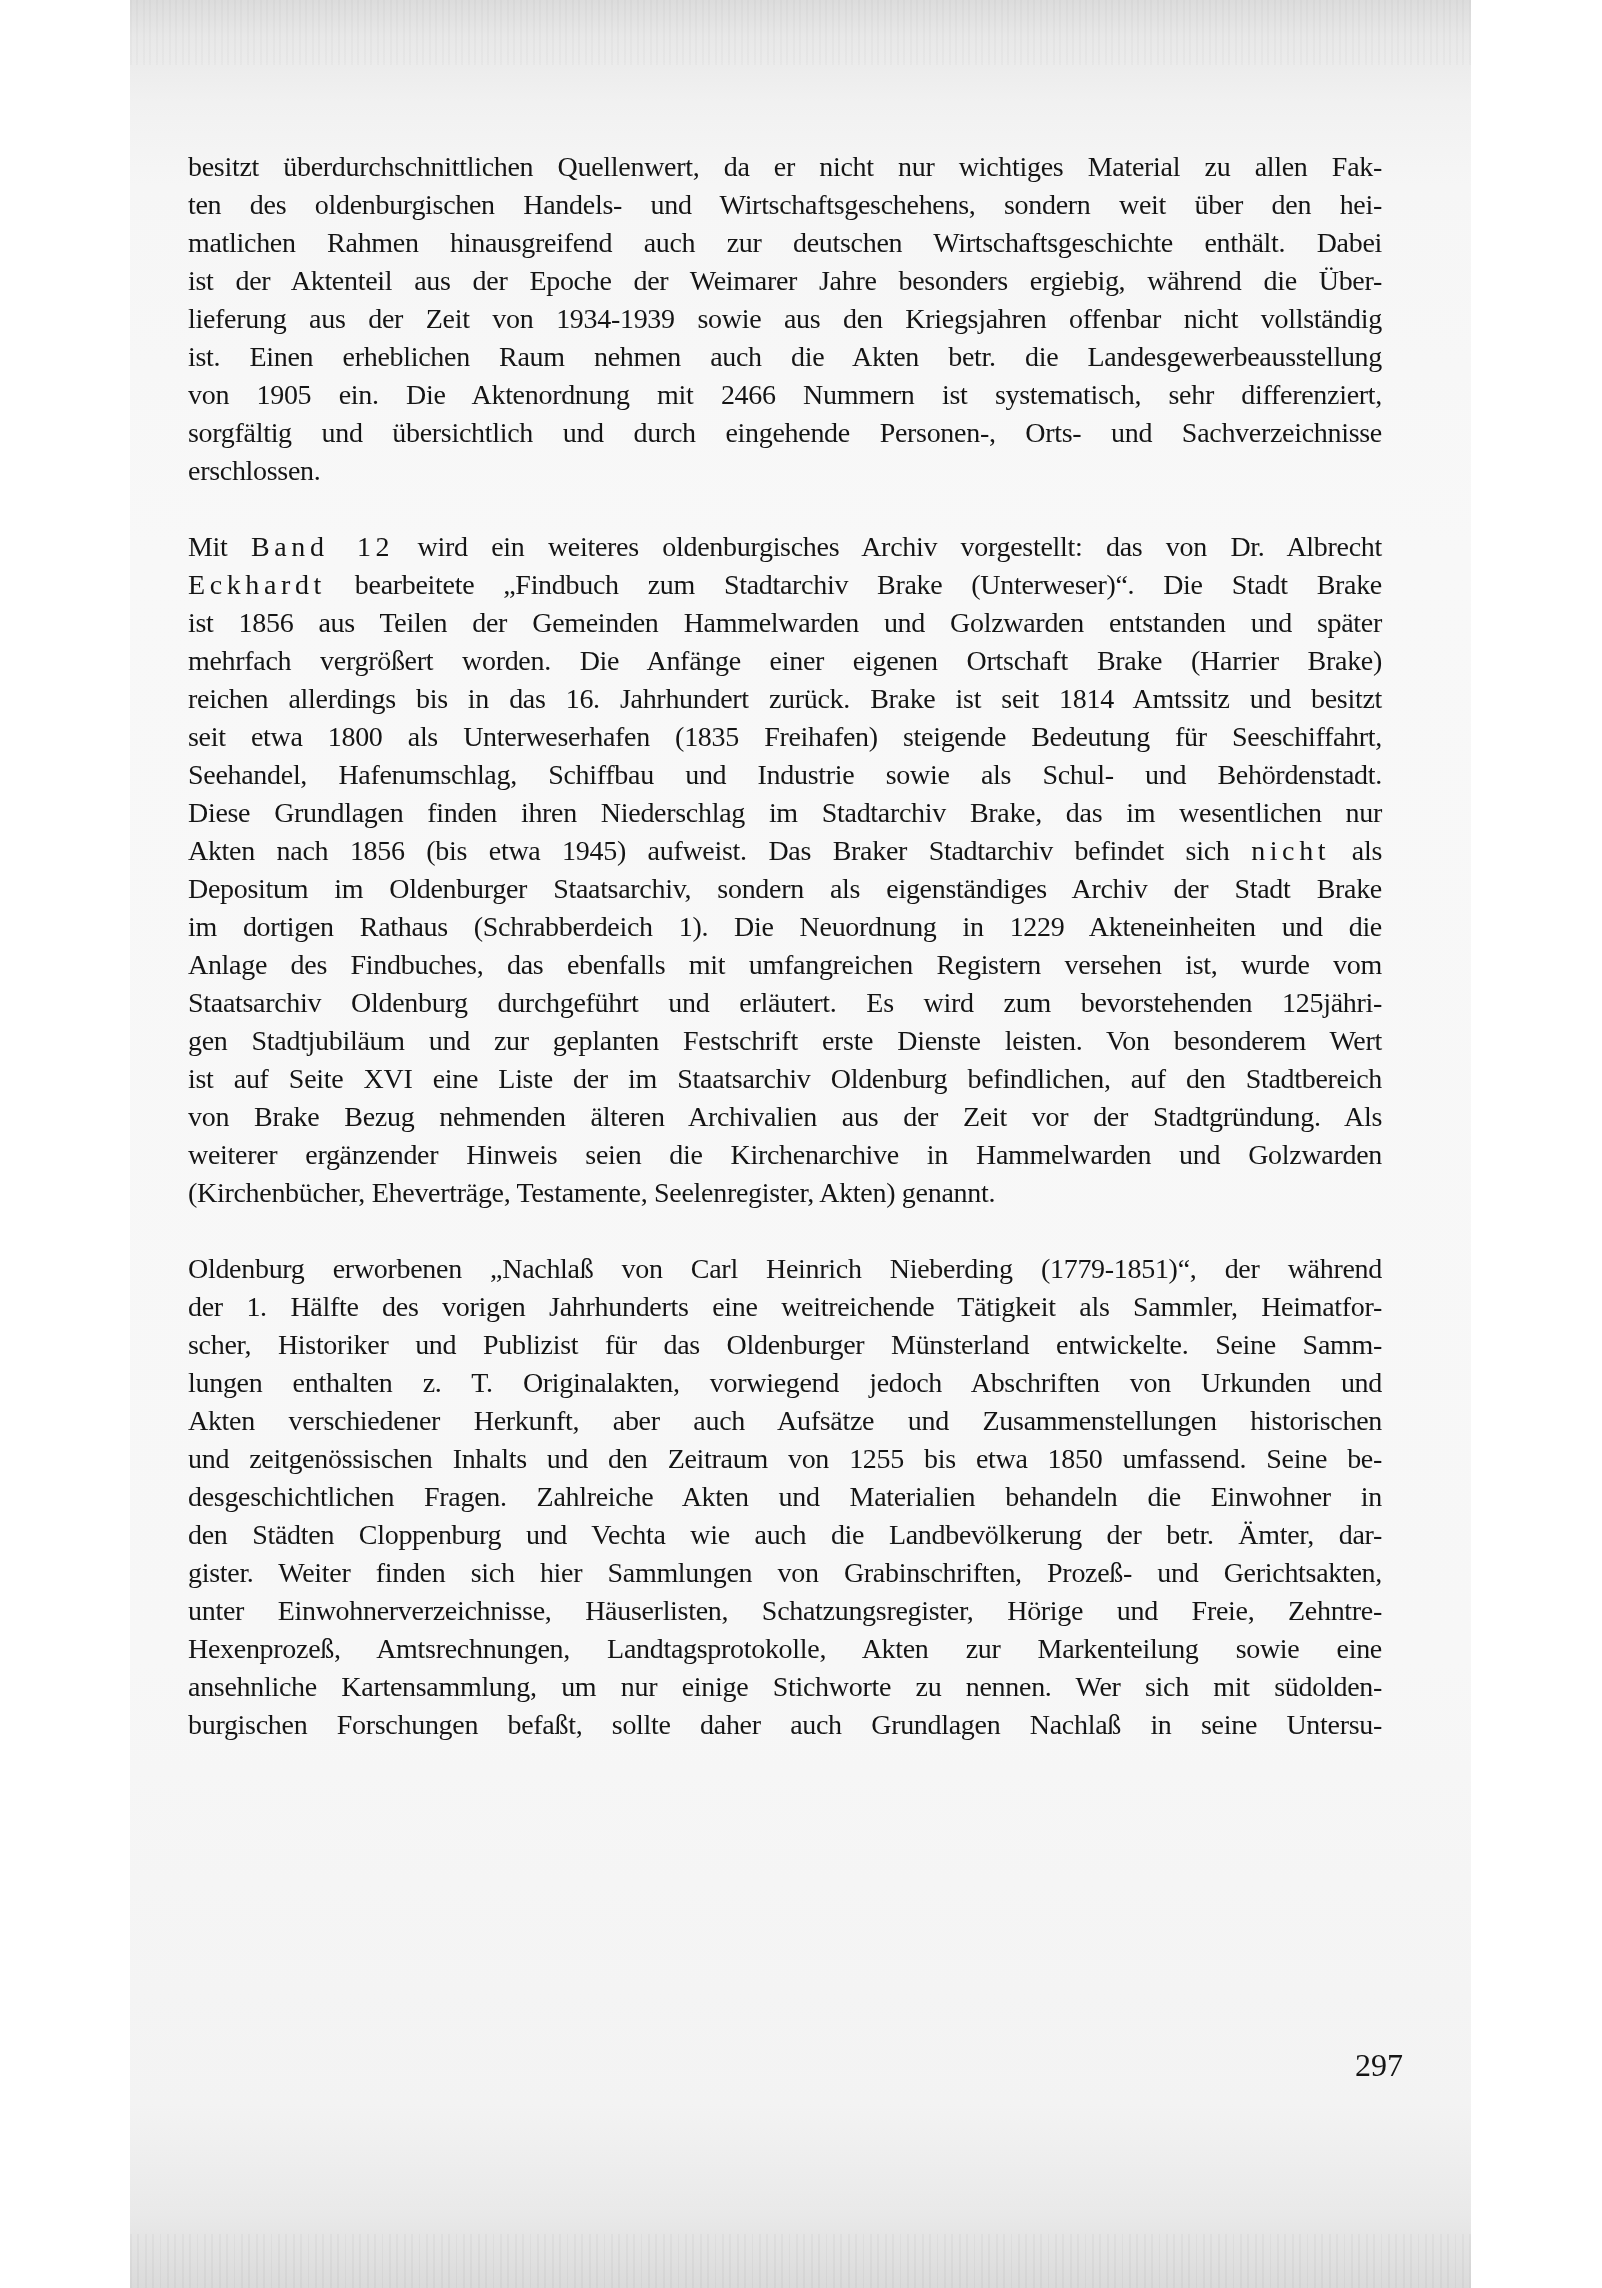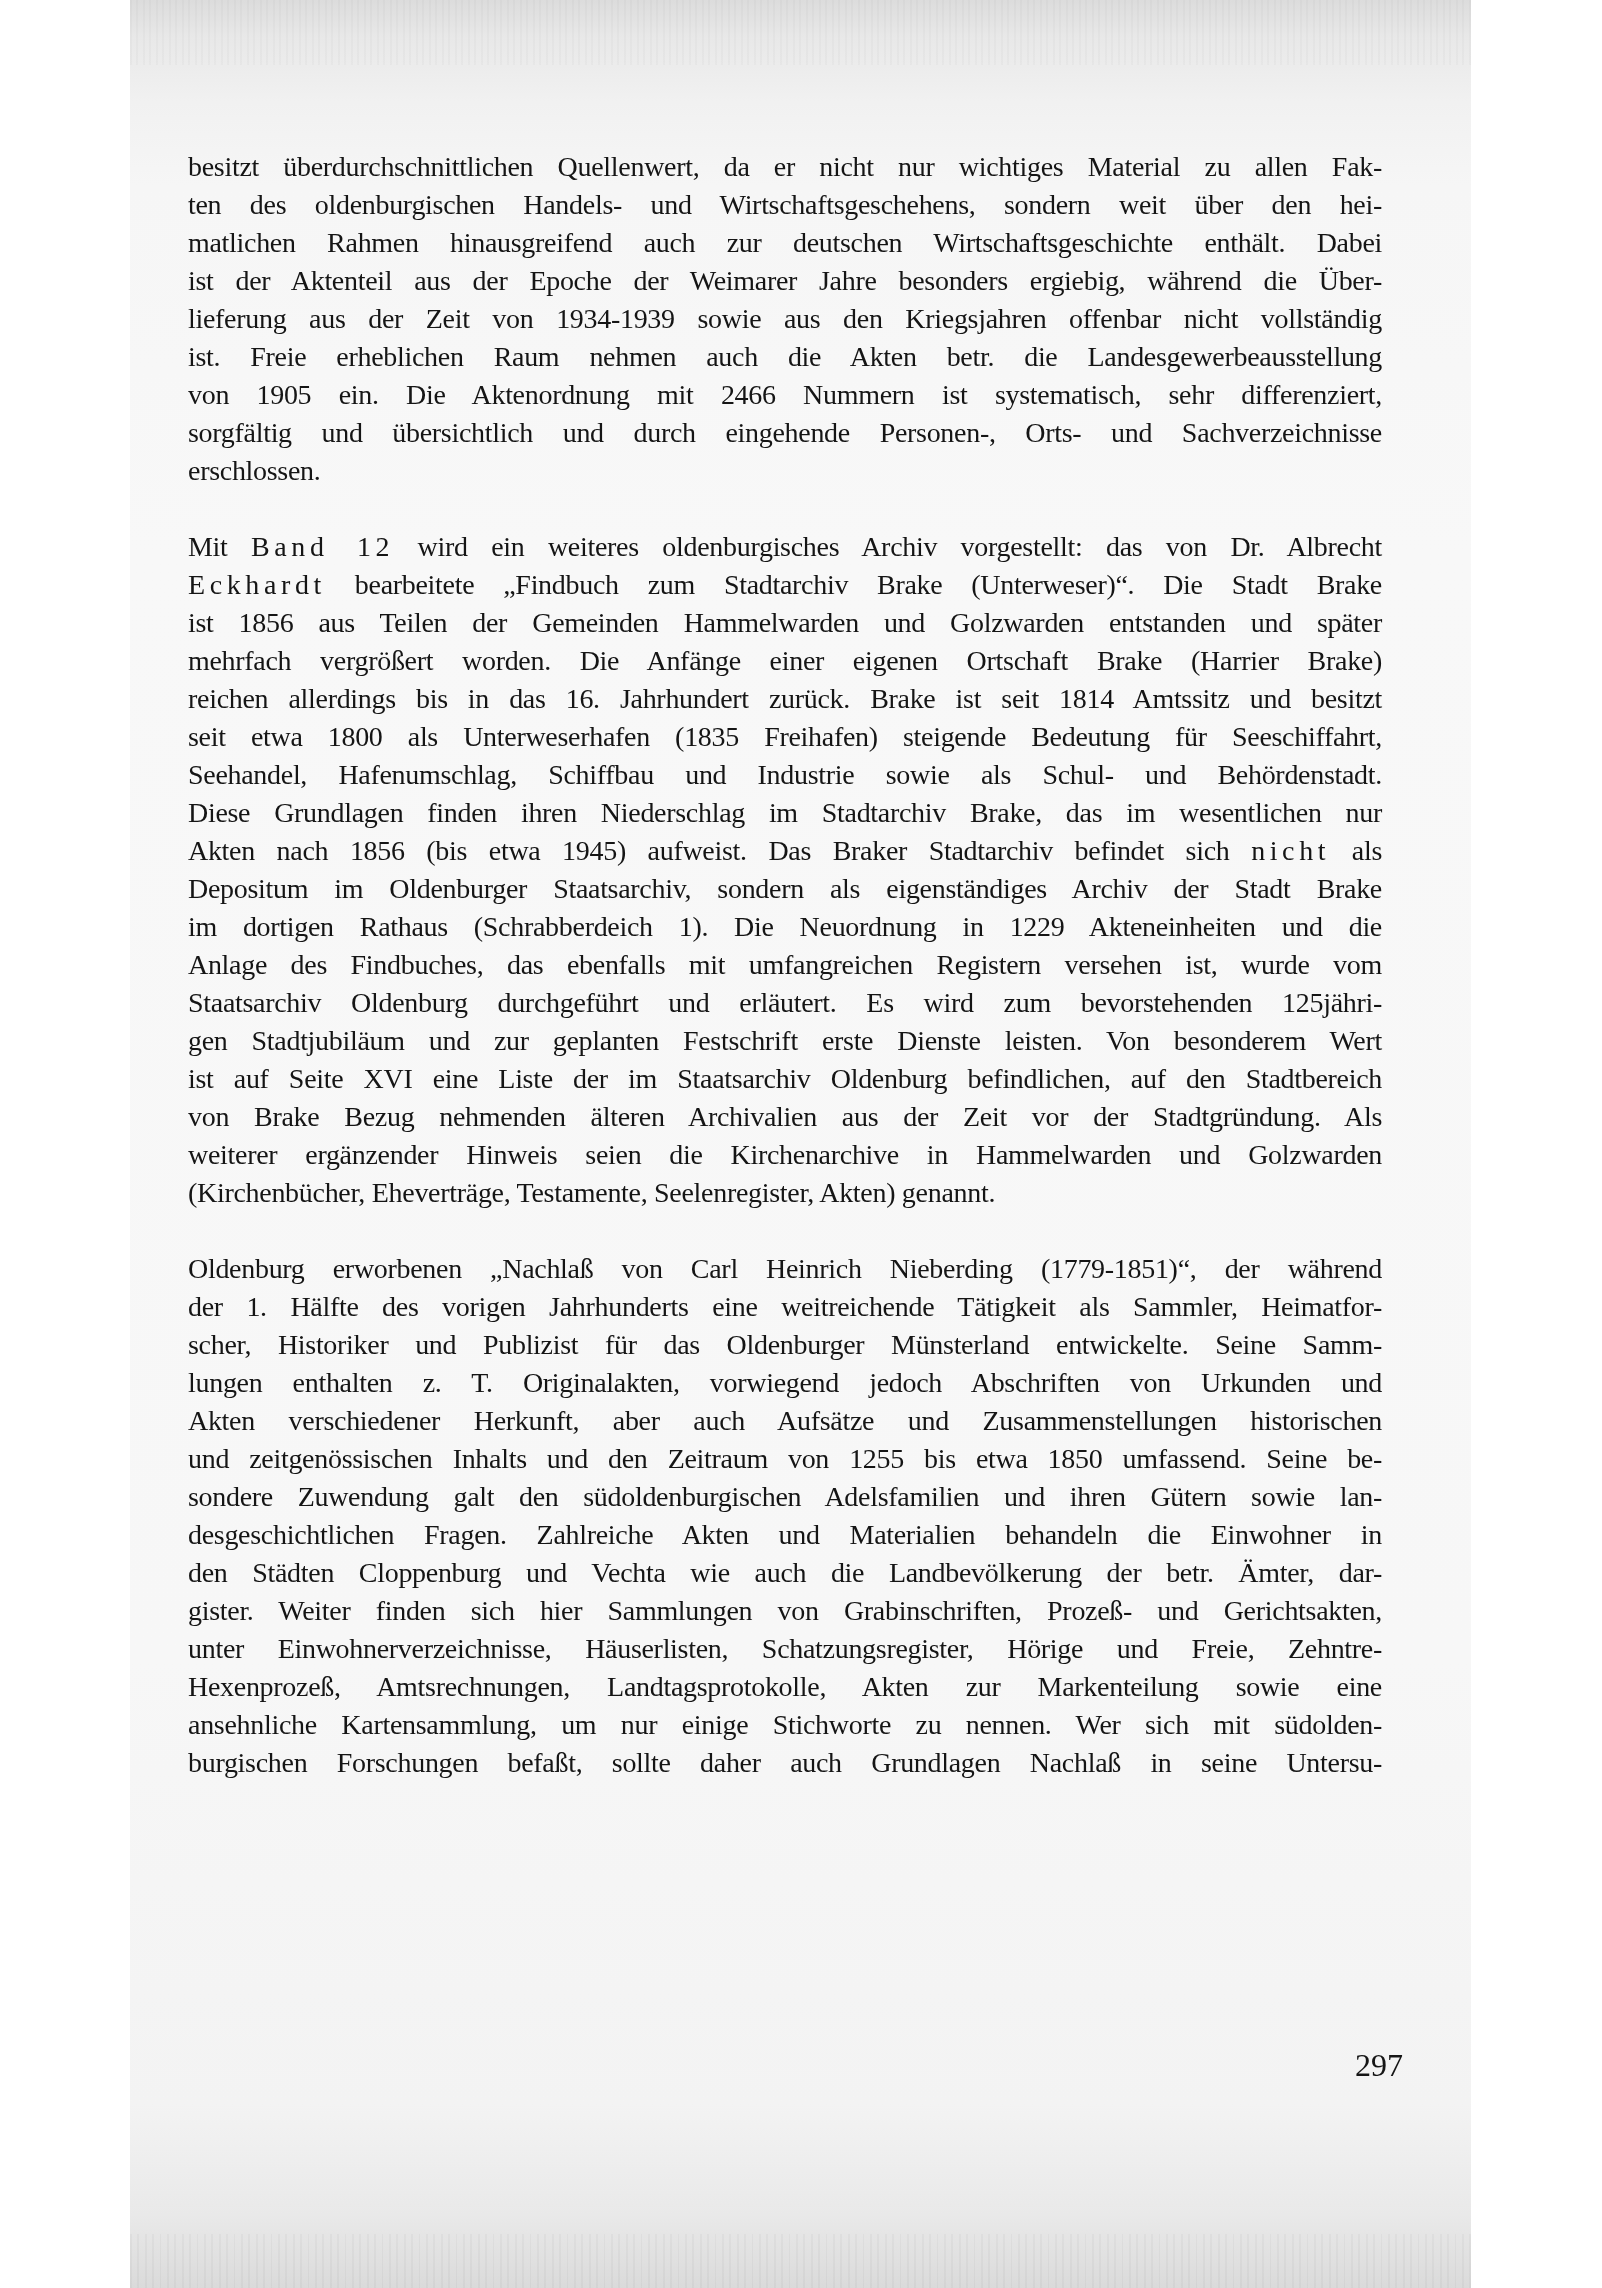--- a/index.html
+++ b/index.html
@@ -88,21 +88,21 @@
 
 <div class="scan-page"></div>
 
 <div class="text-block">
     <div class="paragraph">
       <span class="line"><span>besitzt überdurchschnittlichen Quellenwert, da er nicht nur wichtiges Material zu allen Fak-</span></span>
       <span class="line"><span>ten des oldenburgischen Handels- und Wirtschaftsgeschehens, sondern weit über den hei-</span></span>
       <span class="line"><span>matlichen Rahmen hinausgreifend auch zur deutschen Wirtschaftsgeschichte enthält. Dabei</span></span>
       <span class="line"><span>ist der Aktenteil aus der Epoche der Weimarer Jahre besonders ergiebig, während die Über-</span></span>
       <span class="line"><span>lieferung aus der Zeit von 1934-1939 sowie aus den Kriegsjahren offenbar nicht vollständig</span></span>
-      <span class="line"><span>ist. Freie erheblichen Raum nehmen auch die Akten betr. die Landesgewerbeausstellung</span></span>
+      <span class="line"><span>ist. Einen erheblichen Raum nehmen auch die Akten betr. die Landesgewerbeausstellung</span></span>
       <span class="line"><span>von 1905 ein. Die Aktenordnung mit 2466 Nummern ist systematisch, sehr differenziert,</span></span>
       <span class="line"><span>sorgfältig und übersichtlich und durch eingehende Personen-, Orts- und Sachverzeichnisse</span></span>
       <span class="line last"><span>erschlossen.</span></span>
     </div>
     <div class="paragraph">
       <span class="line"><span>Mit </span><span class="spaced">Band 12</span><span> wird ein weiteres oldenburgisches Archiv vorgestellt: das von Dr. Albrecht</span></span>
       <span class="line"><span class="spaced">Eckhardt</span><span> bearbeitete „Findbuch zum Stadtarchiv Brake (Unterweser)“. Die Stadt Brake</span></span>
       <span class="line"><span>ist 1856 aus Teilen der Gemeinden Hammelwarden und Golzwarden entstanden und später</span></span>
       <span class="line"><span>mehrfach vergrößert worden. Die Anfänge einer eigenen Ortschaft Brake (Harrier Brake)</span></span>
       <span class="line"><span>reichen allerdings bis in das 16. Jahrhundert zurück. Brake ist seit 1814 Amtssitz und besitzt</span></span>
@@ -120,21 +120,20 @@
       <span class="line"><span>weiterer ergänzender Hinweis seien die Kirchenarchive in Hammelwarden und Golzwarden</span></span>
       <span class="line last"><span>(Kirchenbücher, Eheverträge, Testamente, Seelenregister, Akten) genannt.</span></span>
     </div>
     <div class="paragraph">
       <span class="line"><span>Oldenburg erworbenen „Nachlaß von Carl Heinrich Nieberding (1779-1851)“, der während</span></span>
       <span class="line"><span>der 1. Hälfte des vorigen Jahrhunderts eine weitreichende Tätigkeit als Sammler, Heimatfor-</span></span>
       <span class="line"><span>scher, Historiker und Publizist für das Oldenburger Münsterland entwickelte. Seine Samm-</span></span>
       <span class="line"><span>lungen enthalten z. T. Originalakten, vorwiegend jedoch Abschriften von Urkunden und</span></span>
       <span class="line"><span>Akten verschiedener Herkunft, aber auch Aufsätze und Zusammenstellungen historischen</span></span>
       <span class="line"><span>und zeitgenössischen Inhalts und den Zeitraum von 1255 bis etwa 1850 umfassend. Seine be-</span></span>
-      <span class="line"><span>sondere Zuwendung galt den südoldenburgischen Adelsfamilien und ihren Gütern sowie lan-</span></span>
       <span class="line"><span>desgeschichtlichen Fragen. Zahlreiche Akten und Materialien behandeln die Einwohner in</span></span>
       <span class="line"><span>den Städten Cloppenburg und Vechta wie auch die Landbevölkerung der betr. Ämter, dar-</span></span>
       <span class="line"><span>gister. Weiter finden sich hier Sammlungen von Grabinschriften, Prozeß- und Gerichtsakten,</span></span>
       <span class="line"><span>unter Einwohnerverzeichnisse, Häuserlisten, Schatzungsregister, Hörige und Freie, Zehntre-</span></span>
       <span class="line"><span>Hexenprozeß, Amtsrechnungen, Landtagsprotokolle, Akten zur Markenteilung sowie eine</span></span>
       <span class="line"><span>ansehnliche Kartensammlung, um nur einige Stichworte zu nennen. Wer sich mit südolden-</span></span>
       <span class="line"><span>burgischen Forschungen befaßt, sollte daher auch Grundlagen Nachlaß in seine Untersu-</span></span>
     </div>
   </div>
 

